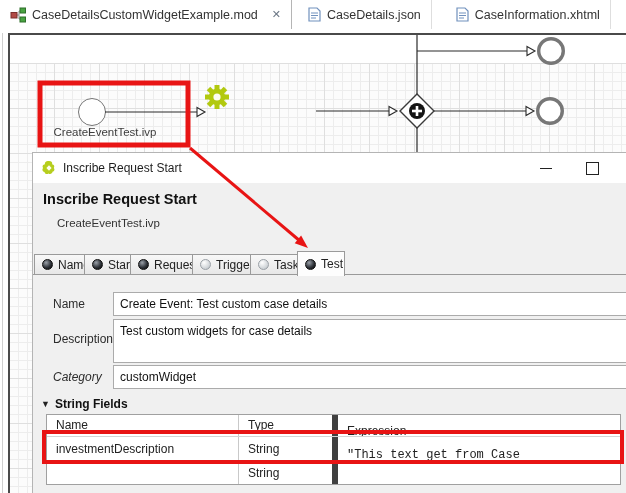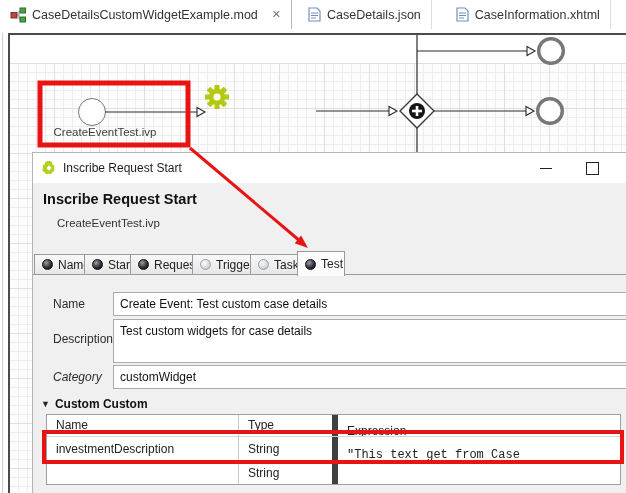--- a/index.html
+++ b/index.html
@@ -209,21 +209,21 @@
       <input class="fld-input" style="top: 17px;" type="text" value="Create Event: Test custom case details">
 
       <label class="fld-label" style="top:57px;">Description</label>
       <textarea id="desc-area" style="top: 44px;">Test custom widgets for case details</textarea>
 
       <label class="fld-label" style="top:95px;font-style:italic;">Category</label>
       <input class="fld-input" style="top: 90px;" type="text" value="customWidget">
 
       <div id="cf-header" class="abs">
         <span id="cf-tri">▼</span>
-        <span>Custom Custom</span>
+        <span>String Fields</span>
       </div>
 
       <div id="cf-table" class="abs">
         <div class="cf-row hdr">
           <div class="cf-c1">Name</div>
           <div class="cf-c2">Type</div>
           <div class="cf-c3">Expression</div>
         </div>
         <div class="cf-row r1">
           <div class="cf-c1">investmentDescription</div>

